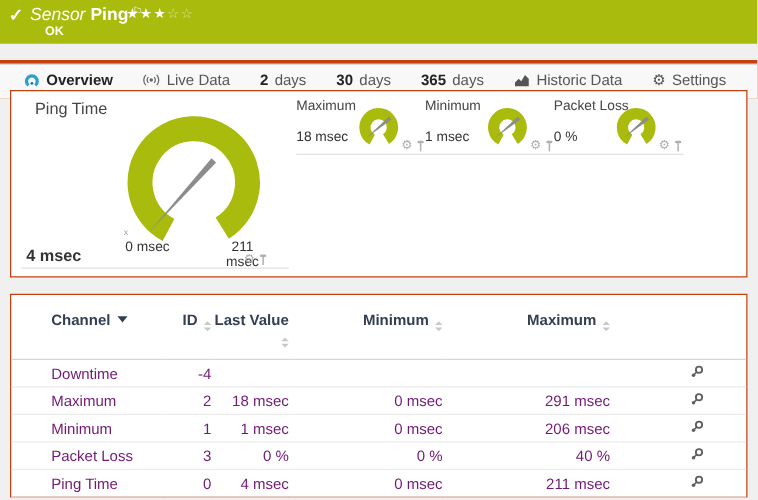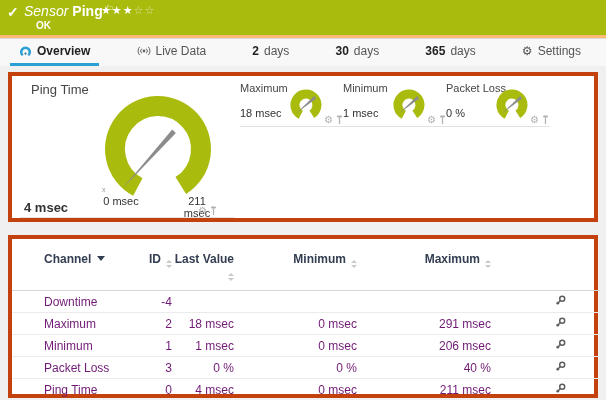--- a/index.html
+++ b/index.html
@@ -12,32 +12,32 @@
   .hdr-check{position:absolute;left:7px;top:4px;font-size:14px;font-weight:bold;}
   .hdr-title{position:absolute;left:24px;top:3px;font-size:14px;white-space:nowrap;}
   .hdr-title .prefix{font-style:italic;font-weight:400;margin-right:4px;}
   .hdr-title .name{font-weight:700;}
   .hdr-flag{font-size:9px;vertical-align:4px;margin-left:3px;}
   .hdr-stars{position:absolute;left:101px;top:4px;font-size:11px;letter-spacing:1px;cursor:pointer;}
   .hdr-stars .empty{opacity:.55;}
   .hdr-status{position:absolute;left:36px;top:20px;font-size:10px;font-weight:700;text-align:right;}
 
   
-  .tabbar{position:absolute;top:35px;left:0;right:0;height:31px;background:#fdba74;}
+  .tabbar{position:absolute;top:48px;left:0;right:0;height:31px;background:#c2410c;}
   .tabstrip{position:absolute;top:3px;left:0;right:0;bottom:0;background:#f8f8f8;border-top:1px solid #d9d9d9;
             display:flex;align-items:stretch;justify-content:space-between;padding:0 16px 0 10px;}
   .tab{display:flex;align-items:center;gap:5px;font-size:12px;color:#555;padding:0 9px;
        border-bottom:3px solid transparent;box-sizing:border-box;cursor:pointer;white-space:nowrap;}
   .tab.active{color:#222;font-weight:700;border-bottom-color:var(--blue,#2a9fd6);}
   .tab .tab-strong{font-weight:700;color:#222;}
   .tab .tab-icon{display:inline-flex;align-items:center;}
   .tab .gear-glyph{font-size:12px;color:#555;line-height:1;}
 
   
-  .panel{position:absolute;background:#fff;border:4px solid #c2410c;box-sizing:border-box;}
+  .panel{position:absolute;background:#fff;border:1px solid #c2410c;box-sizing:border-box;}
   #gauge-panel{left:8px;top:72px;width:590px;height:150px;}
   #table-panel{left:8px;top:235px;width:590px;height:163px;}
 
   .panel-title{position:absolute;left:19px;top:6px;font-size:13px;color:#454545;font-weight:400;}
 
   
   .main-gauge-svg{position:absolute;left:86px;top:16px;}
   .arc{stroke:var(--green,#a9bb0c);fill:none;}
   .needle{fill:#8c8c8c;}
   .scale-label{position:absolute;top:119px;width:46px;text-align:center;font-size:11px;color:#333;}
@@ -117,20 +117,29 @@
   </div>
         <div class="tab">
 
     <span class="tab-strong">30</span>
     <span class="tab-label">days</span>
   </div>
         <div class="tab">
 
     <span class="tab-strong">365</span>
     <span class="tab-label">days</span>
+  </div>
+        <div class="tab">
+    <span class="tab-icon">
+            <svg width="13" height="12" viewBox="0 0 13 12">
+              <path d="M1 11V8l3-3 2 2 3-5 3 3v6z" fill="#555"></path>
+            </svg>
+          </span>
+
+    <span class="tab-label">Historic Data</span>
   </div>
         <div class="tab">
     <span class="tab-icon">
             <span class="gear-glyph">⚙</span>
           </span>
 
     <span class="tab-label">Settings</span>
   </div>
       </div>
   </div>

